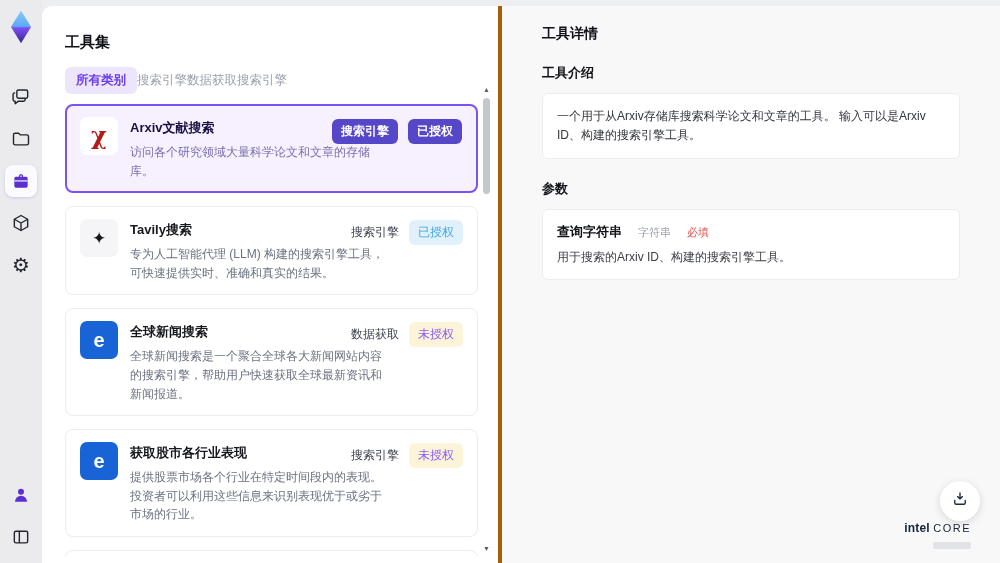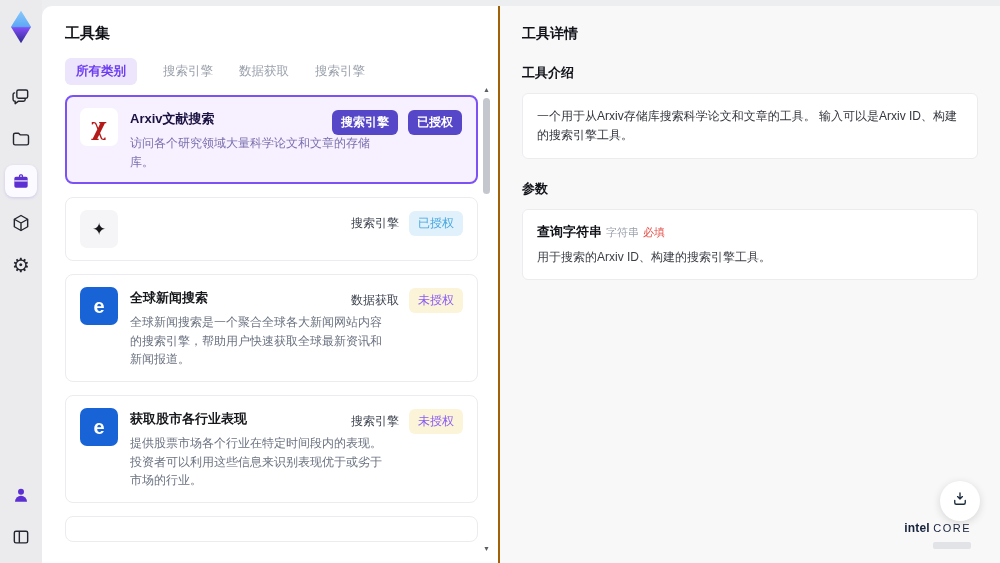--- a/index.html
+++ b/index.html
@@ -17,23 +17,23 @@
             color:#23262e;margin:5px 0;cursor:pointer;}
   .rail-btn svg{display:block;}
   .rail-btn.active{background:#fbfaff;color:#5b2fd1;box-shadow:0 1px 3px rgba(80,40,200,.18);}
   .rail-spacer{flex:1;}
   .rail-btn.user{color:#5b2fd1;}
   .gear-glyph{font-size:20px;line-height:1;}
   
   .app{position:absolute;left:42px;top:6px;width:958px;height:557px;background:#ffffff;
        border-top-left-radius:10px;display:flex;overflow:hidden;}
   
-  .list-panel{width:456px;box-sizing:border-box;padding:18px 0 0 23px;position:relative;flex-shrink:0;}
+  .list-panel{width:456px;box-sizing:border-box;padding:27px 0 0 23px;position:relative;flex-shrink:0;}
   .list-title{font-size:15px;font-weight:bold;color:#101218;}
-  .tabs{display:flex;align-items:center;gap:26px;margin-top:15px;font-size:12.5px;color:#9aa0ab;height:26px;}
+  .tabs{display:flex;align-items:center;margin-top:15px;font-size:12.5px;color:#9aa0ab;height:26px;}
   .tab{cursor:pointer;white-space:nowrap;}
   .tab.active{background:#ece5fb;color:#6d3df0;font-weight:bold;padding:5px 11px;border-radius:6px;}
   .cards{margin-top:11px;padding-right:20px;overflow:hidden;height:452px;}
   .card{position:relative;border:1px solid #ececf0;border-radius:8px;background:#fff;
         padding:12px 14px;margin-bottom:13px;display:flex;gap:12px;cursor:pointer;}
   .card.selected{background:#f6f0ff;border:2px solid #7c52f4;padding:11px 13px;}
   .tool-icon{width:38px;height:38px;border-radius:7px;display:flex;align-items:center;justify-content:center;
              flex-shrink:0;font-size:22px;line-height:1;}
   .variant-arxiv{background:#ffffff;color:#b31b1b;font-family:"DejaVu Serif",serif;font-weight:bold;font-size:24px;}
   .variant-tavily{background:#f5f5f7;color:#17171b;font-size:17px;}
@@ -50,27 +50,27 @@
   .auth-no{background:#fbf4d8;color:#8b5cf6;}
   .card.selected .t-cat{background:#5646c8;color:#fff;font-weight:bold;padding:4px 9px;border-radius:6px;}
   .card.selected .t-auth.auth-yes{background:#5646c8;color:#fff;font-weight:bold;}
   
   .scrollbar{position:absolute;top:80px;bottom:10px;right:7px;width:9px;}
   .sb-arrow{position:absolute;left:0;width:9px;text-align:center;font-size:7px;color:#5a5f66;line-height:8px;}
   .sb-up{top:0;}
   .sb-down{bottom:0;}
   .sb-thumb{position:absolute;top:12px;left:1px;width:7px;height:96px;background:#c4c8ce;border-radius:4px;}
   
-  .detail-panel{flex:1;background:#f8f8f9;border-left:2px solid #a16207;box-sizing:border-box;
-                padding:19px 22px;position:relative;}
+  .detail-panel{flex:1;background:#f8f8f9;border-left:4px solid #a16207;box-sizing:border-box;
+                padding:19px 40px;position:relative;}
   .d-title{font-size:14px;font-weight:bold;color:#101218;}
   .d-sub{font-size:13px;font-weight:bold;color:#101218;margin:21px 0 11px;}
   .d-box{background:#fff;border:1px solid #ececef;border-radius:6px;padding:13px 14px;}
   .d-intro-text{font-size:12px;color:#34373e;line-height:1.6;}
-  .param-line{margin-bottom:8px;display:flex;align-items:baseline;gap:4px;}
+  .param-line{margin-bottom:8px;display:flex;align-items:baseline;gap:16px;}
   .param-name{font-weight:bold;font-size:13px;color:#101218;}
   .param-type{font-size:11px;color:#9aa0aa;}
   .param-req{font-size:11px;color:#e3514a;}
   .param-desc{font-size:12px;color:#3c3f46;}
   
   .fab{position:absolute;right:20px;bottom:42px;width:40px;height:40px;border-radius:50%;
        background:#fff;box-shadow:0 2px 8px rgba(0,0,0,.14);display:flex;align-items:center;
        justify-content:center;color:#1c2b3d;cursor:pointer;z-index:6;}
   .intel{position:absolute;right:29px;bottom:10px;text-align:right;z-index:6;color:#16233c;}
   .intel-row{font-size:12px;white-space:nowrap;}
@@ -175,20 +175,24 @@
       <div class="t-desc">访问各个研究领域大量科学论文和文章的存储库。</div>
     </div>
     <div class="t-tags">
       <span class="t-cat">搜索引擎</span>
       <span class="t-auth auth-yes">已授权</span>
     </div>
   </div>
 
   <div class="card">
     <div class="tool-icon variant-tavily">✦</div>
+    <div class="t-body">
+      <div class="t-name">Tavily搜索</div>
+      <div class="t-desc">专为人工智能代理 (LLM) 构建的搜索引擎工具，可快速提供实时、准确和真实的结果。</div>
+    </div>
     <div class="t-tags">
       <span class="t-cat">搜索引擎</span>
       <span class="t-auth auth-yes">已授权</span>
     </div>
   </div>
 
   <div class="card">
     <div class="tool-icon variant-blue">e</div>
     <div class="t-body">
       <div class="t-name">全球新闻搜索</div>

